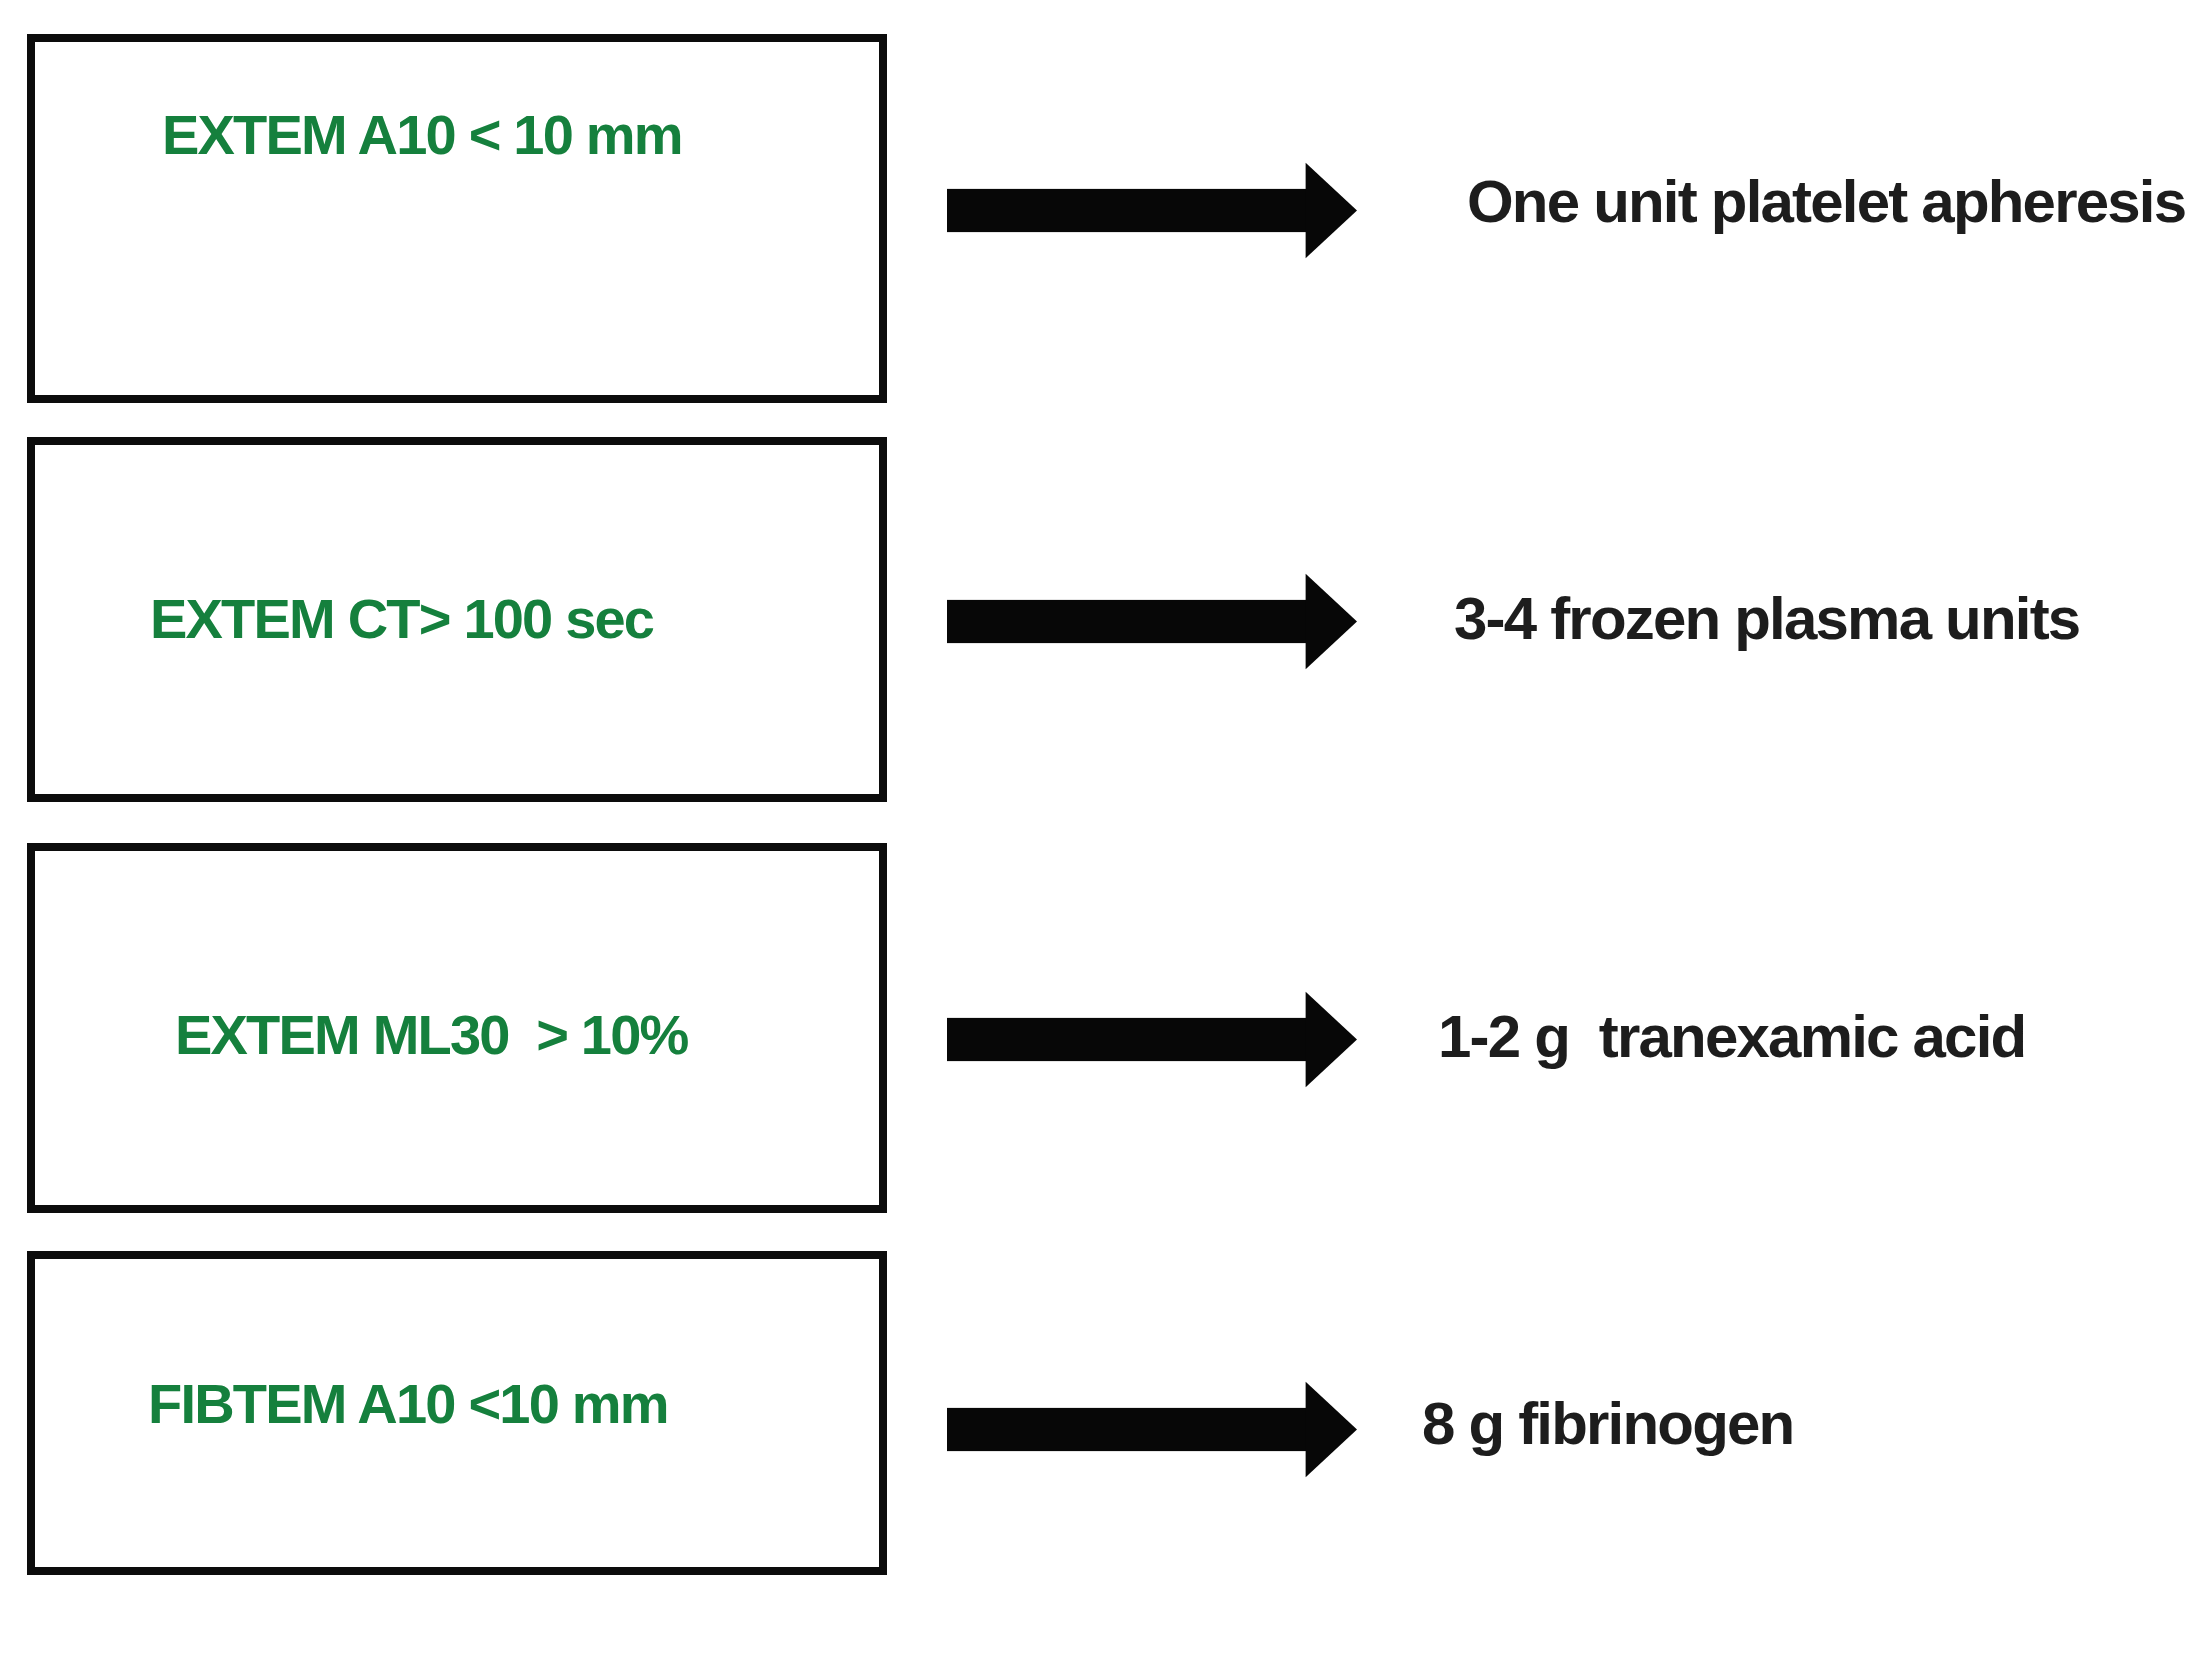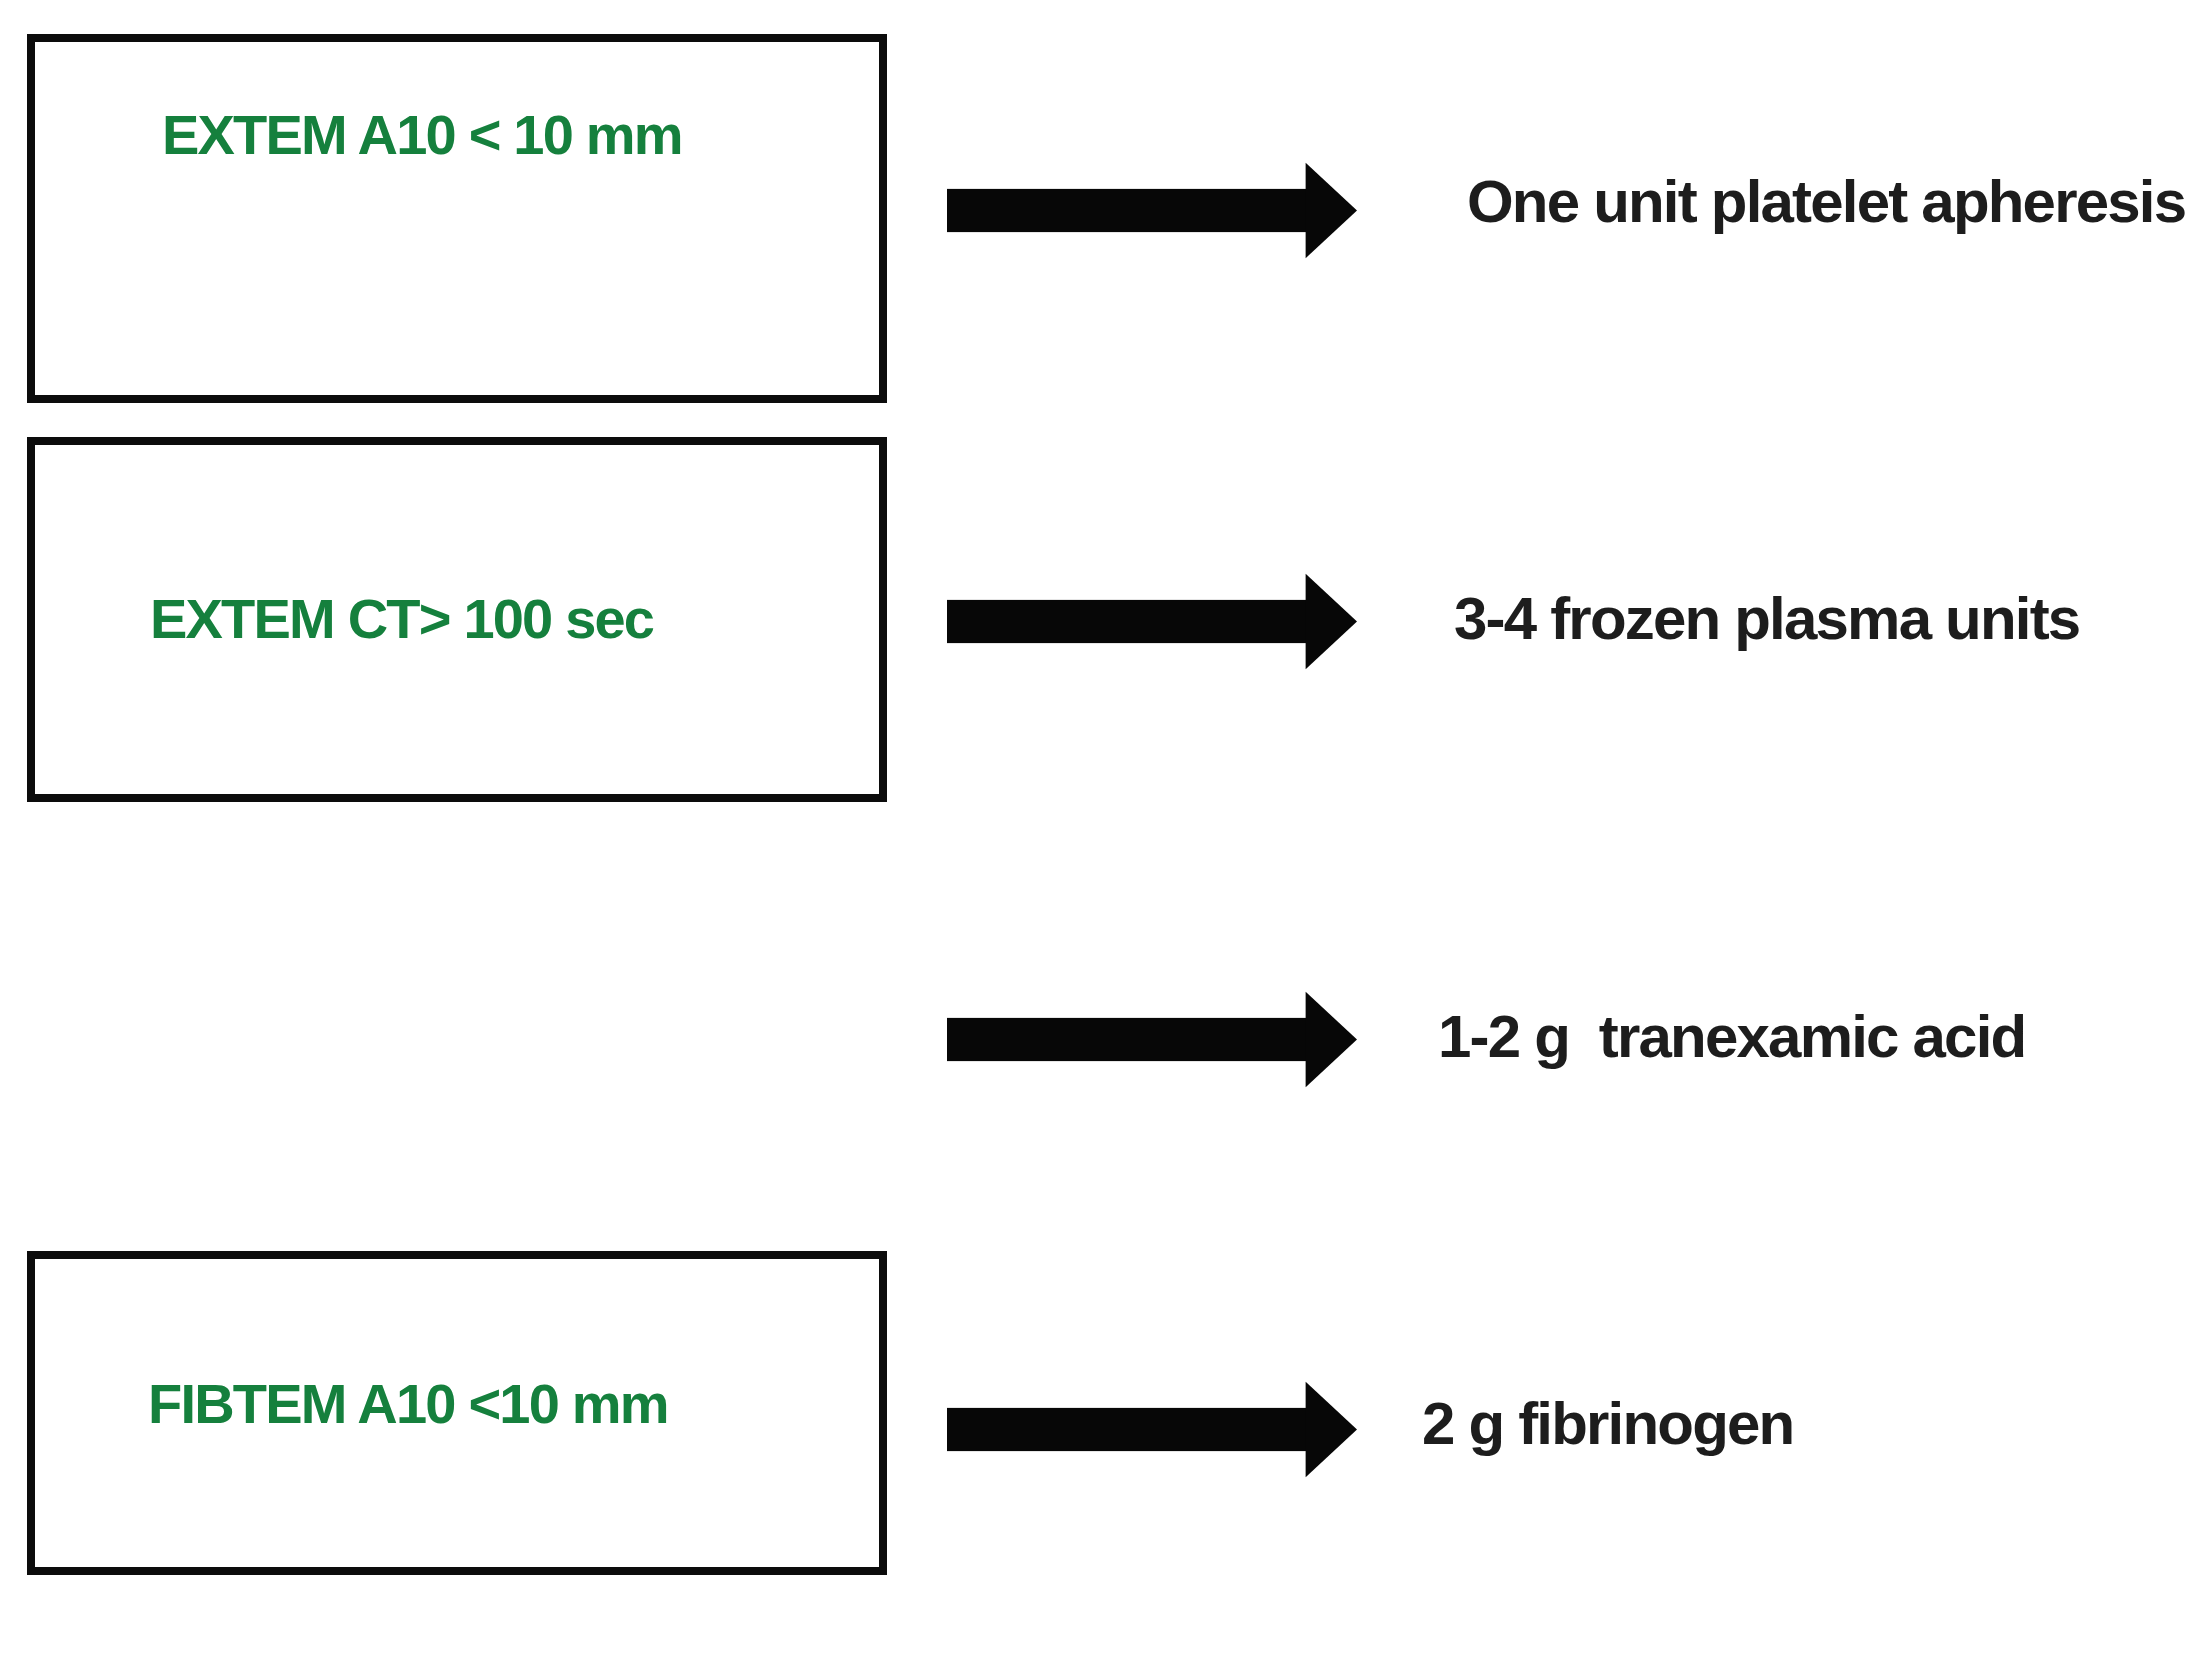--- a/index.html
+++ b/index.html
@@ -94,33 +94,36 @@
     <span class="box-line line-a">EXTEM CT&gt; 100 sec</span>
   </div>
   <div class="arrow" id="arrow-2">
     <svg viewBox="0 0 455 110" preserveAspectRatio="none" aria-hidden="true">
       <rect x="0" y="31" width="402" height="48" fill="#070707"></rect>
       <polygon points="398,2 455,55 398,108" fill="#070707"></polygon>
     </svg>
   </div>
   <span class="treatment-label" id="treatment-2">3-4 frozen plasma units</span>
 
+  <div class="condition-box" id="box-3">
+    <span class="box-line line-a">EXTEM ML30  &gt; 10%</span>
+  </div>
   <div class="arrow" id="arrow-3">
     <svg viewBox="0 0 455 110" preserveAspectRatio="none" aria-hidden="true">
       <rect x="0" y="31" width="402" height="48" fill="#070707"></rect>
       <polygon points="398,2 455,55 398,108" fill="#070707"></polygon>
     </svg>
   </div>
   <span class="treatment-label" id="treatment-3">1-2 g  tranexamic acid</span>
 
   <div class="condition-box" id="box-4">
     <span class="box-line line-a">FIBTEM A10 &lt;10 mm</span>
   </div>
   <div class="arrow" id="arrow-4">
     <svg viewBox="0 0 455 110" preserveAspectRatio="none" aria-hidden="true">
       <rect x="0" y="31" width="402" height="48" fill="#070707"></rect>
       <polygon points="398,2 455,55 398,108" fill="#070707"></polygon>
     </svg>
   </div>
-  <span class="treatment-label" id="treatment-4">2 g fibrinogen</span>
+  <span class="treatment-label" id="treatment-4">8 g fibrinogen</span>
 
 </div>
 
 
 </body></html>

